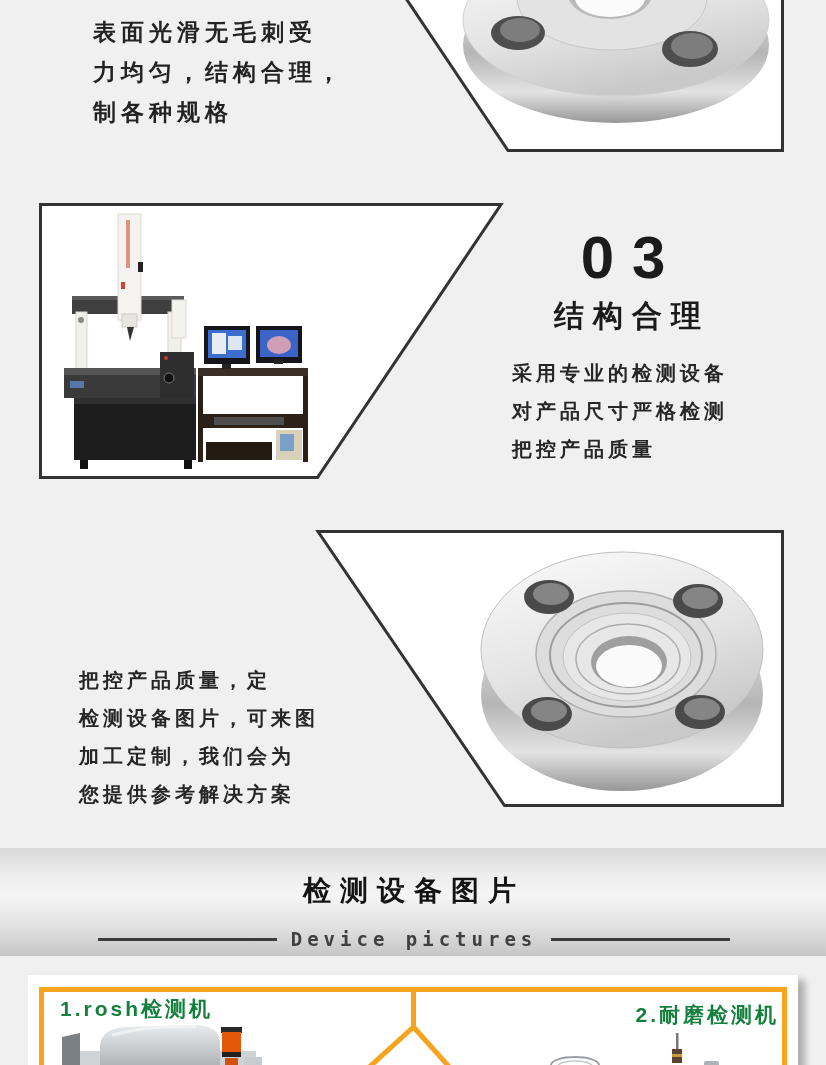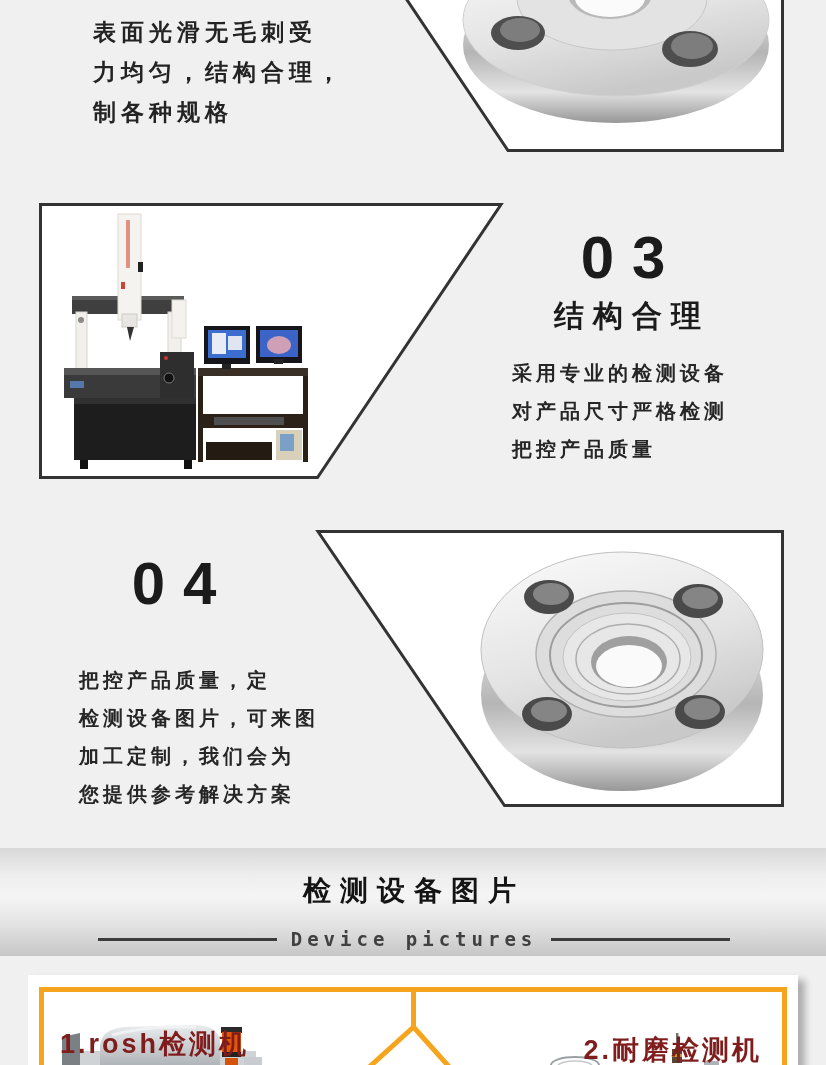--- a/index.html
+++ b/index.html
@@ -28,23 +28,23 @@
                 display:flex;align-items:center;gap:14px;}
   .title-en-row .rule{flex:1;height:3px;background:#3c3c3c;}
   .title-en{font-family:"DejaVu Sans Mono","Liberation Mono",monospace;
             font-size:19px;font-weight:bold;letter-spacing:5px;color:#404040;white-space:nowrap;}
 
   
   .device-panel{position:absolute;left:28px;top:975px;width:770px;height:95px;background:#ffffff;
                 box-shadow:7px 5px 7px rgba(0,0,0,0.28);}
   .device-border{position:absolute;left:11px;top:12px;right:11px;bottom:-12px;
                  border:5px solid #f6a41e;}
-  .device-label{position:absolute;font-size:27px;font-weight:bold;letter-spacing:3px;color:#7f1d1d;margin-top:31px;}
+  .device-label{position:absolute;font-size:21px;font-weight:bold;letter-spacing:3px;color:#15803d;}
   .device-label.l1{left:32px;top:20px;}
-  .device-label.l2{right:36px;top:26px;}
+  .device-label.l2{right:19px;top:26px;}
 </style>
 </head>
 <body>
 
 <div id="stage">
 
   <svg class="art" width="826" height="848" viewBox="0 0 826 848">
     <defs>
       <linearGradient id="gSide" x1="0" y1="0" x2="0" y2="1">
         <stop offset="0" stop-color="#fafafa"></stop>
@@ -168,21 +168,20 @@
     <div class="feat-num">03</div>
     <div class="feat-title">结构合理</div>
   </div>
   <div class="feat-body sec03-body">
     <div>采用专业的检测设备</div>
     <div>对产品尺寸严格检测</div>
     <div>把控产品质量</div>
   </div>
 
   <div class="feat sec04-head">
-    <div class="feat-num">04</div>
   </div>
   <div class="feat-body sec04-body">
     <div>把控产品质量，定</div>
     <div>检测设备图片，可来图</div>
     <div>加工定制，我们会为</div>
     <div>您提供参考解决方案</div>
   </div>
 
   <div class="band">
     

